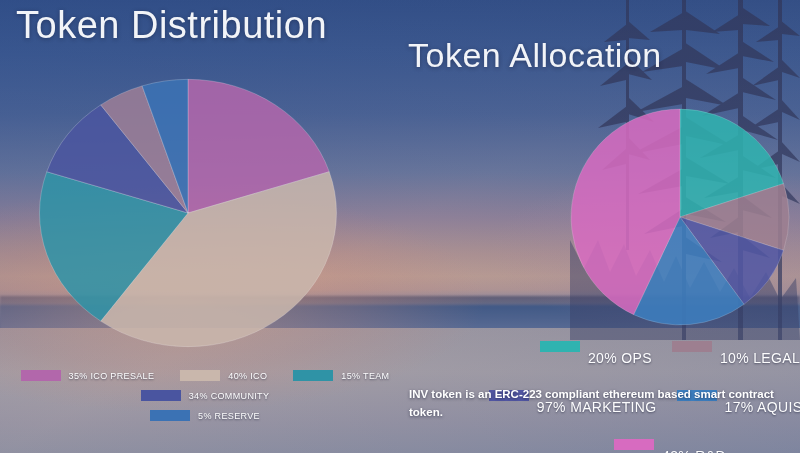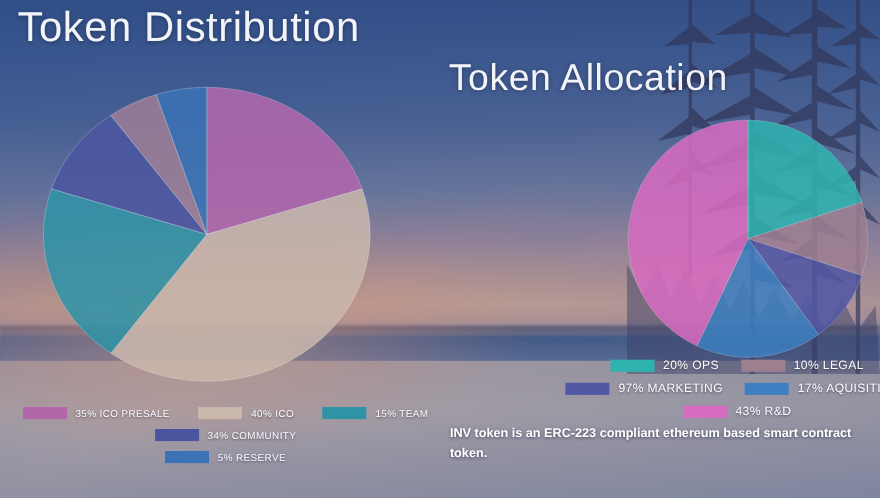--- a/index.html
+++ b/index.html
@@ -76,21 +76,21 @@
   
   .title {
     position: absolute;
     color: #f2f4f8;
     font-weight: 400;
     letter-spacing: .5px;
     text-shadow: 0 1px 4px rgba(20,25,50,.45);
     white-space: nowrap;
   }
   #title-left  { left: 16px;  top: 4px;  font-size: 38px; }
-  #title-right { left: 408px; top: 52px; font-size: 34px; }
+  #title-right { left: 408px; top: 36px; font-size: 34px; }
 
   
   .pie-wrap { position: absolute; }
   #pie-left  { left: 38px;  top: 78px; width: 300px; height: 270px; }
   #pie-right { left: 570px; top: 108px; width: 220px; height: 218px; }
 
   
   .legend { position: absolute; }
   .legend-row {
     display: flex;
@@ -105,21 +105,21 @@
     color: #fdfdfe;
     font-size: 9px;
     letter-spacing: .35px;
     white-space: nowrap;
     text-shadow: 0 1px 2px rgba(20,25,50,.55);
   }
 
   #legend-left  { left: 30px;  top: 370px; width: 350px; }
   #legend-right { left: 540px; top: 326px; width: 260px; }
   #legend-right .legend-row { gap: 20px; }
-  #legend-right .legend-label { font-size: 11px; }
+  #legend-right .legend-label { font-size: 14px; margin-top: 24px; }
 
   
   #caption {
     position: absolute;
     left: 409px; top: 386px; width: 378px;
     color: #ffffff;
     font-size: 11.5px;
     font-weight: 600;
     line-height: 1.55;
     text-shadow: 0 1px 3px rgba(20,25,50,.6);

